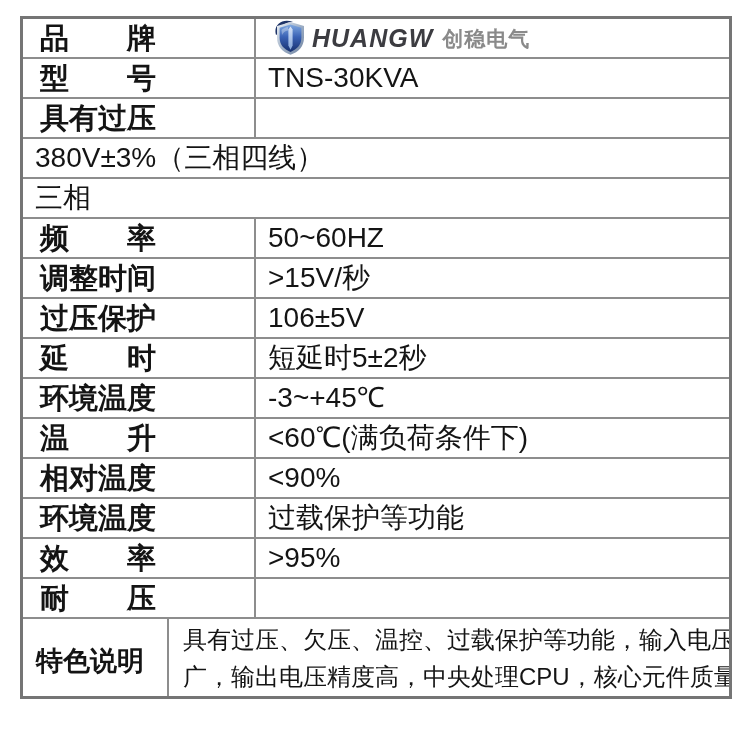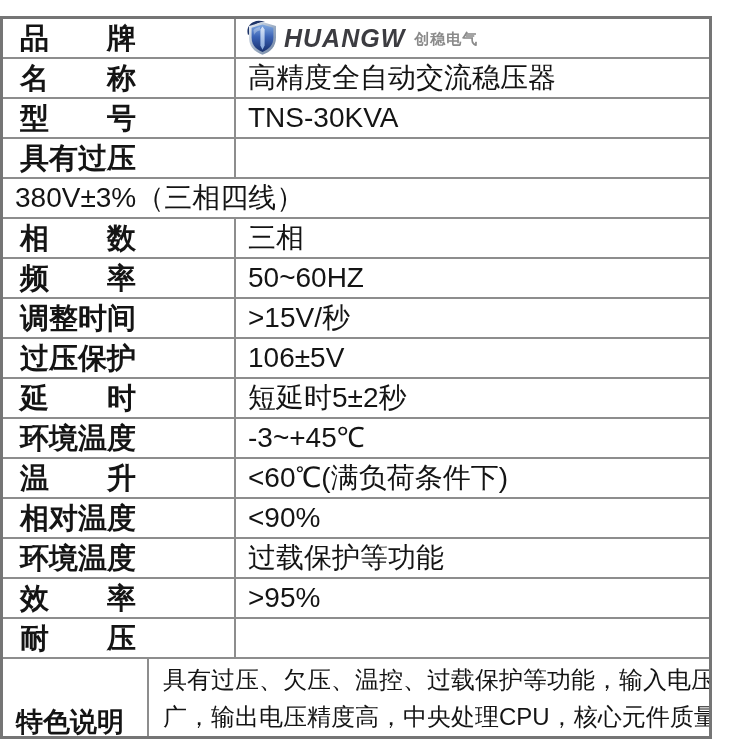--- a/index.html
+++ b/index.html
@@ -7,21 +7,21 @@
     padding: 0;
     width: 750px;
     height: 750px;
     background: #ffffff;
     overflow: hidden;
     font-family: "Liberation Sans", sans-serif;
     color: #141414;
   }
   .spec-table {
     position: absolute;
-    left: 0;
+    left: 20px;
     top: 16px;
     width: 712px;
     border: 3px solid #757575;
     background: #ffffff;
     box-sizing: border-box;
   }
   .row {
     display: flex;
     height: 40px;
     border-bottom: 2px solid #8d8d8d;
@@ -56,53 +56,53 @@
     display: flex;
     align-items: center;
     padding-left: 12px;
     font-size: 28px;
     white-space: nowrap;
     overflow: hidden;
     line-height: 1;
   }
   
   .logo-cell {
-    padding-left: 10px;
+    padding-left: 18px;
   }
   .shield-wrap {
     display: inline-flex;
     width: 33px;
     height: 37px;
     margin-right: 5px;
     flex: none;
   }
   .brand-name {
     font-size: 25px;
     font-weight: bold;
     font-style: italic;
     color: #3c3c41;
     letter-spacing: 1px;
   }
   .brand-suffix {
-    font-size: 15px;
+    font-size: 21px;
     font-weight: bold;
     color: #8a8a8a;
     margin-left: 9px;
     letter-spacing: 1px;
   }
   
   .feature-row {
     height: 77px;
   }
   .feature-label-cell {
     width: 146px;
     border-right: 2px solid #8d8d8d;
     box-sizing: border-box;
     display: flex;
-    align-items: flex-end;
+    align-items: center;
     padding-left: 13px;
     padding-top: 7px;
     flex: none;
   }
   .feature-label-text {
     font-size: 27px;
     font-weight: bold;
     white-space: nowrap;
     line-height: 1;
   }
@@ -155,42 +155,33 @@
           <path d="M7.5 10 C9.5 8.2 12 7.2 14 7 L14 10.5 C11 11 9 12.8 8 15 Z" fill="#ffffff" opacity="0.32"></path>
         </svg>
       </span>
       <span class="brand-name">HUANGW</span>
       <span class="brand-suffix">创稳电气</span>
     </div>
   </div>
 
   <div class="row">
     <div class="label-cell">
-        <span class="label-text">名 称</span>
-      </div>
-    <div class="value-cell">高精度全自动交流稳压器</div>
-  </div>
-  <div class="row">
-    <div class="label-cell">
         <span class="label-text">型 号</span>
       </div>
     <div class="value-cell">TNS-30KVA</div>
   </div>
   <div class="row">
     <div class="label-cell">
         <span class="label-text">具有过压</span>
       </div>
   </div>
   <div class="row">
     <div class="value-cell">380V±3%（三相四线）</div>
   </div>
   <div class="row">
-    <div class="label-cell">
-        <span class="label-text">相 数</span>
-      </div>
     <div class="value-cell">三相</div>
   </div>
   <div class="row">
     <div class="label-cell">
         <span class="label-text">频 率</span>
       </div>
     <div class="value-cell">50~60HZ</div>
   </div>
   <div class="row">
     <div class="label-cell">

